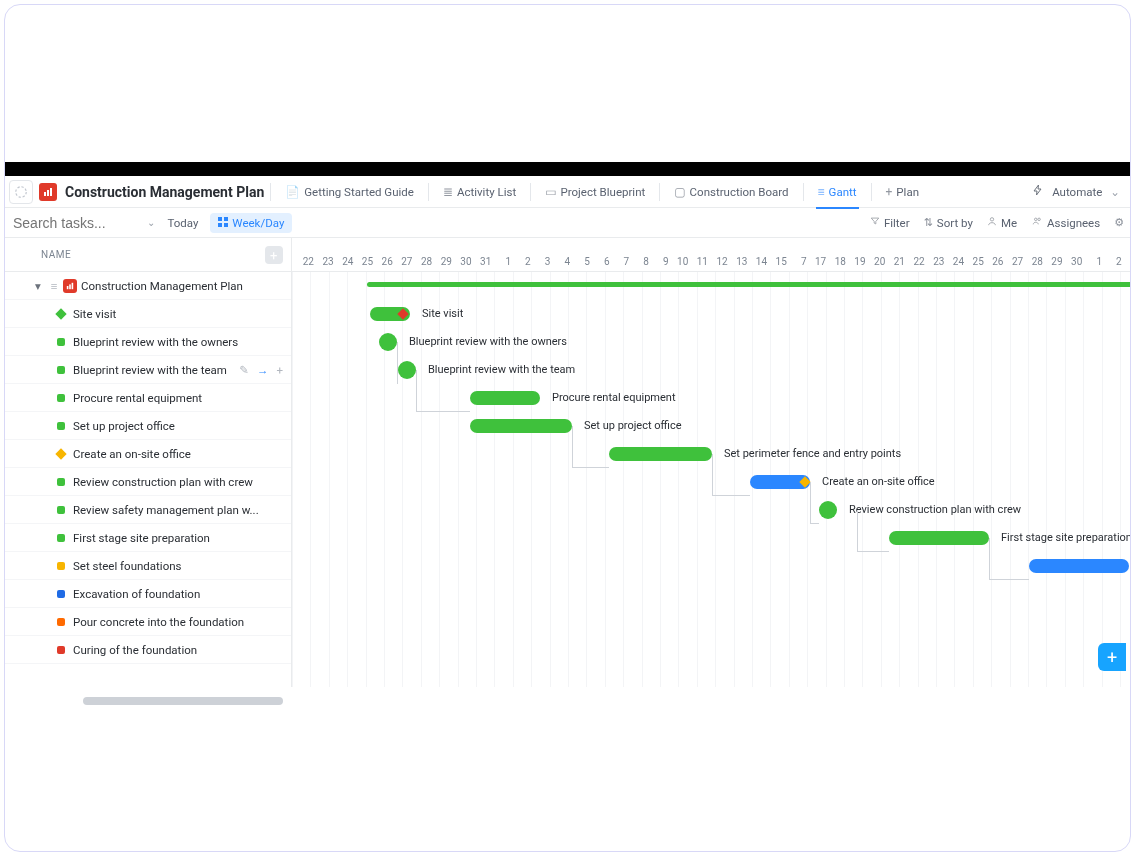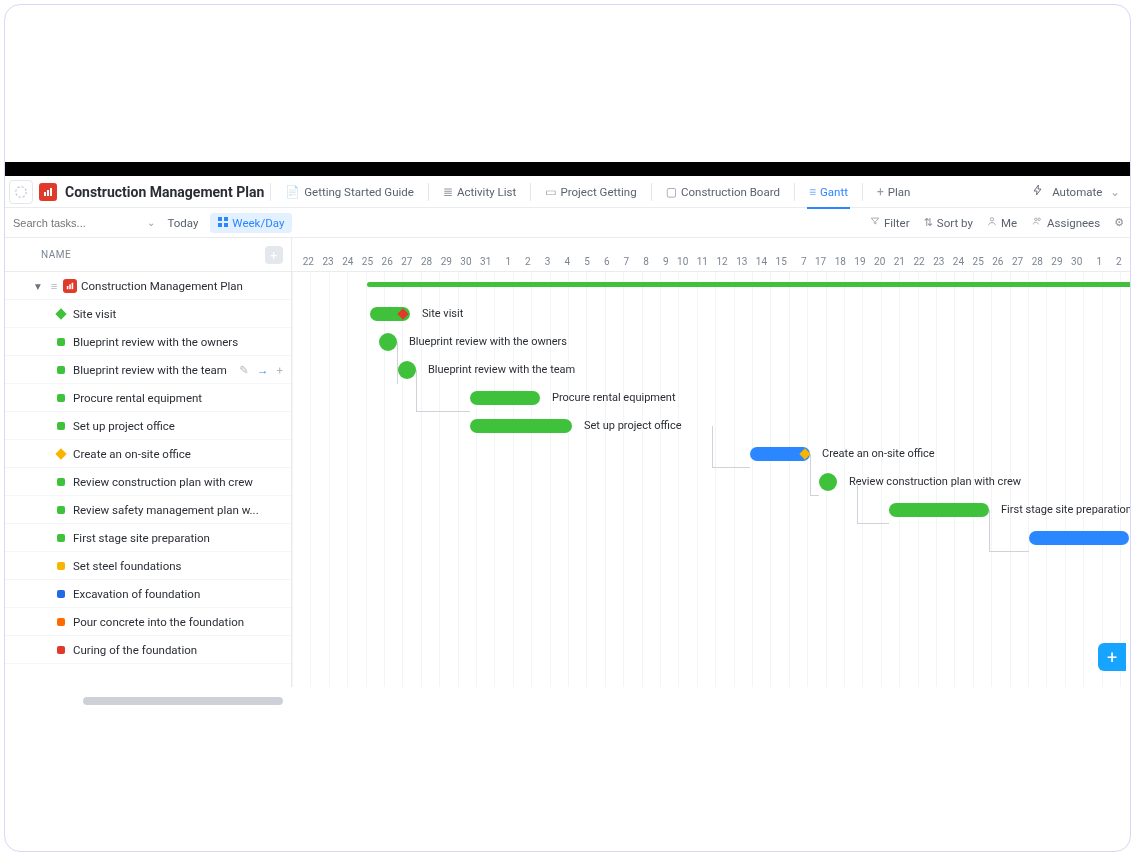--- a/index.html
+++ b/index.html
@@ -78,21 +78,21 @@
   .filterbar {
     height: 30px;
     border-bottom:1px solid #e9ebed;
     display:flex; align-items:center;
     padding: 0 6px;
     font-size: 11.5px;
     gap: 12px;
   }
   .search-left { display:flex; align-items:center; gap:0; }
   .search-input {
-    border:none; outline:none; font-size:11px; color:#7c8591;
+    border:none; outline:none; font-size:14px; color:#7c8591;
     width: 130px; padding: 4px 2px;
   }
   .chev2 { color:#9aa1ab; font-size:10px; margin-left:6px; }
   .today-link { color:#5a6270; cursor:pointer; }
   .weekday {
     background:#e3f0ff; color:#2b87ff; border-radius:4px;
     padding: 3px 8px; display:flex; align-items:center; gap:4px;
     cursor:pointer;
   }
   .filt-right { margin-left:auto; display:flex; align-items:center; gap:14px; color:#5a6270; }
@@ -235,21 +235,21 @@
           <span>Getting Started Guide</span>
         </div>
         <div class="vsep"></div>
         <div class="viewtab">
           <span class="vt-icon">≣</span>
           <span>Activity List</span>
         </div>
         <div class="vsep"></div>
         <div class="viewtab">
           <span class="vt-icon">▭</span>
-          <span>Project Getting</span>
+          <span>Project Blueprint</span>
         </div>
         <div class="vsep"></div>
         <div class="viewtab">
           <span class="vt-icon">▢</span>
           <span>Construction Board</span>
         </div>
         <div class="vsep"></div>
         <div class="viewtab active">
           <span class="vt-icon">≡</span>
           <span>Gantt</span>
@@ -479,20 +479,25 @@
             <div class="brow">
               <div class="tbar" style="left:178px;width:70px;background:#3fc13c;"></div>
               <span class="bartxt" style="left:260px">Procure rental equipment</span>
               <div class="link" style="left:124px;width:54px;top:-14px;height:42px;"></div>
             </div>
             <div class="brow">
               <div class="tbar" style="left:178px;width:102px;background:#3fc13c;"></div>
               <span class="bartxt" style="left:292px">Set up project office</span>
             </div>
             <div class="brow">
+              <div class="tbar" style="left:317px;width:103px;background:#3fc13c;"></div>
+              <span class="bartxt" style="left:432px">Set perimeter fence and entry points</span>
+              <div class="link" style="left:280px;width:37px;top:-14px;height:42px;"></div>
+            </div>
+            <div class="brow">
               <div class="tbar" style="left:458px;width:60px;background:#2b87ff;"></div>
               <div class="marker" style="left:506px;">
       <div class="dia" style="background:#f7b500"></div>
               </div>
               <span class="bartxt" style="left:530px">Create an on-site office</span>
               <div class="link" style="left:420px;width:38px;top:-14px;height:42px;"></div>
             </div>
             <div class="brow">
               <div class="tbar" style="left:527px;width:18px;height:18px;top:5px;border-radius:50%;background:#3fc13c;"></div>
               <span class="bartxt" style="left:557px">Review construction plan with crew</span>

